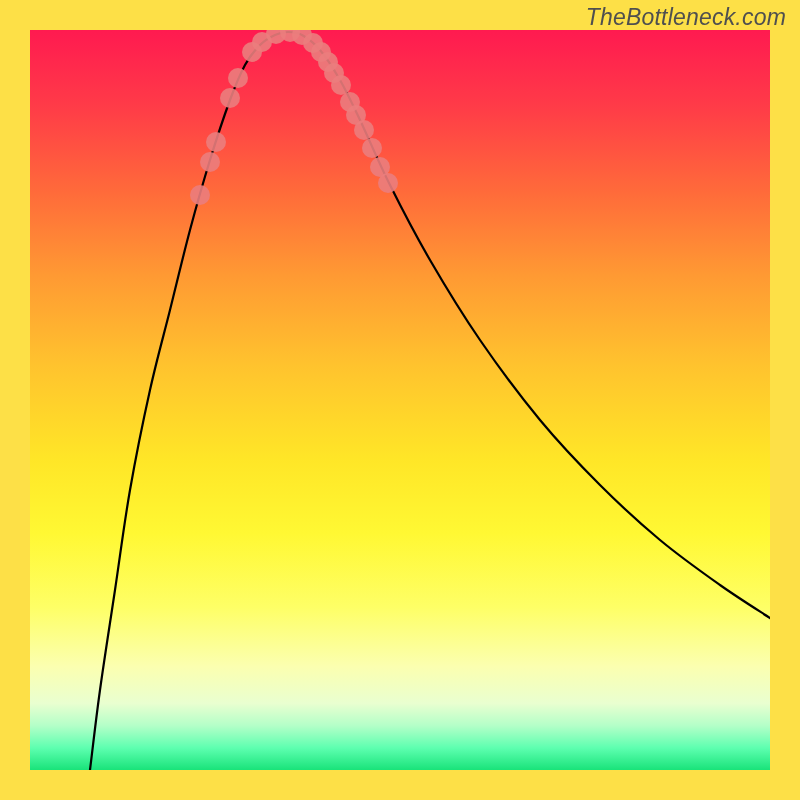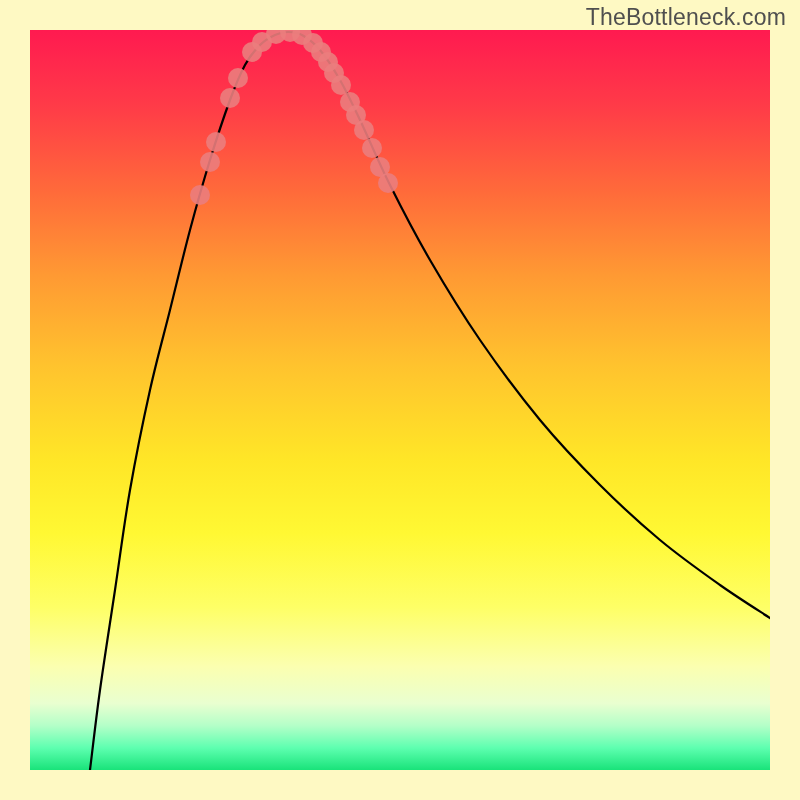--- a/index.html
+++ b/index.html
@@ -8,21 +8,22 @@
     width: 800px;
     height: 800px;
     background: #000;
     overflow: hidden;
     font-family: Arial, Helvetica, sans-serif;
   }
   .frame {
     position: absolute;
     left: 0; top: 0;
     width: 800px; height: 800px;
-    background: #fef9c3;
+    background: #fde047;
+    font-style: italic;
   }
   .plot {
     position: absolute;
     left: 30px;
     top: 30px;
     width: 740px;
     height: 740px;
     overflow: hidden;
   }
   .gradient {

